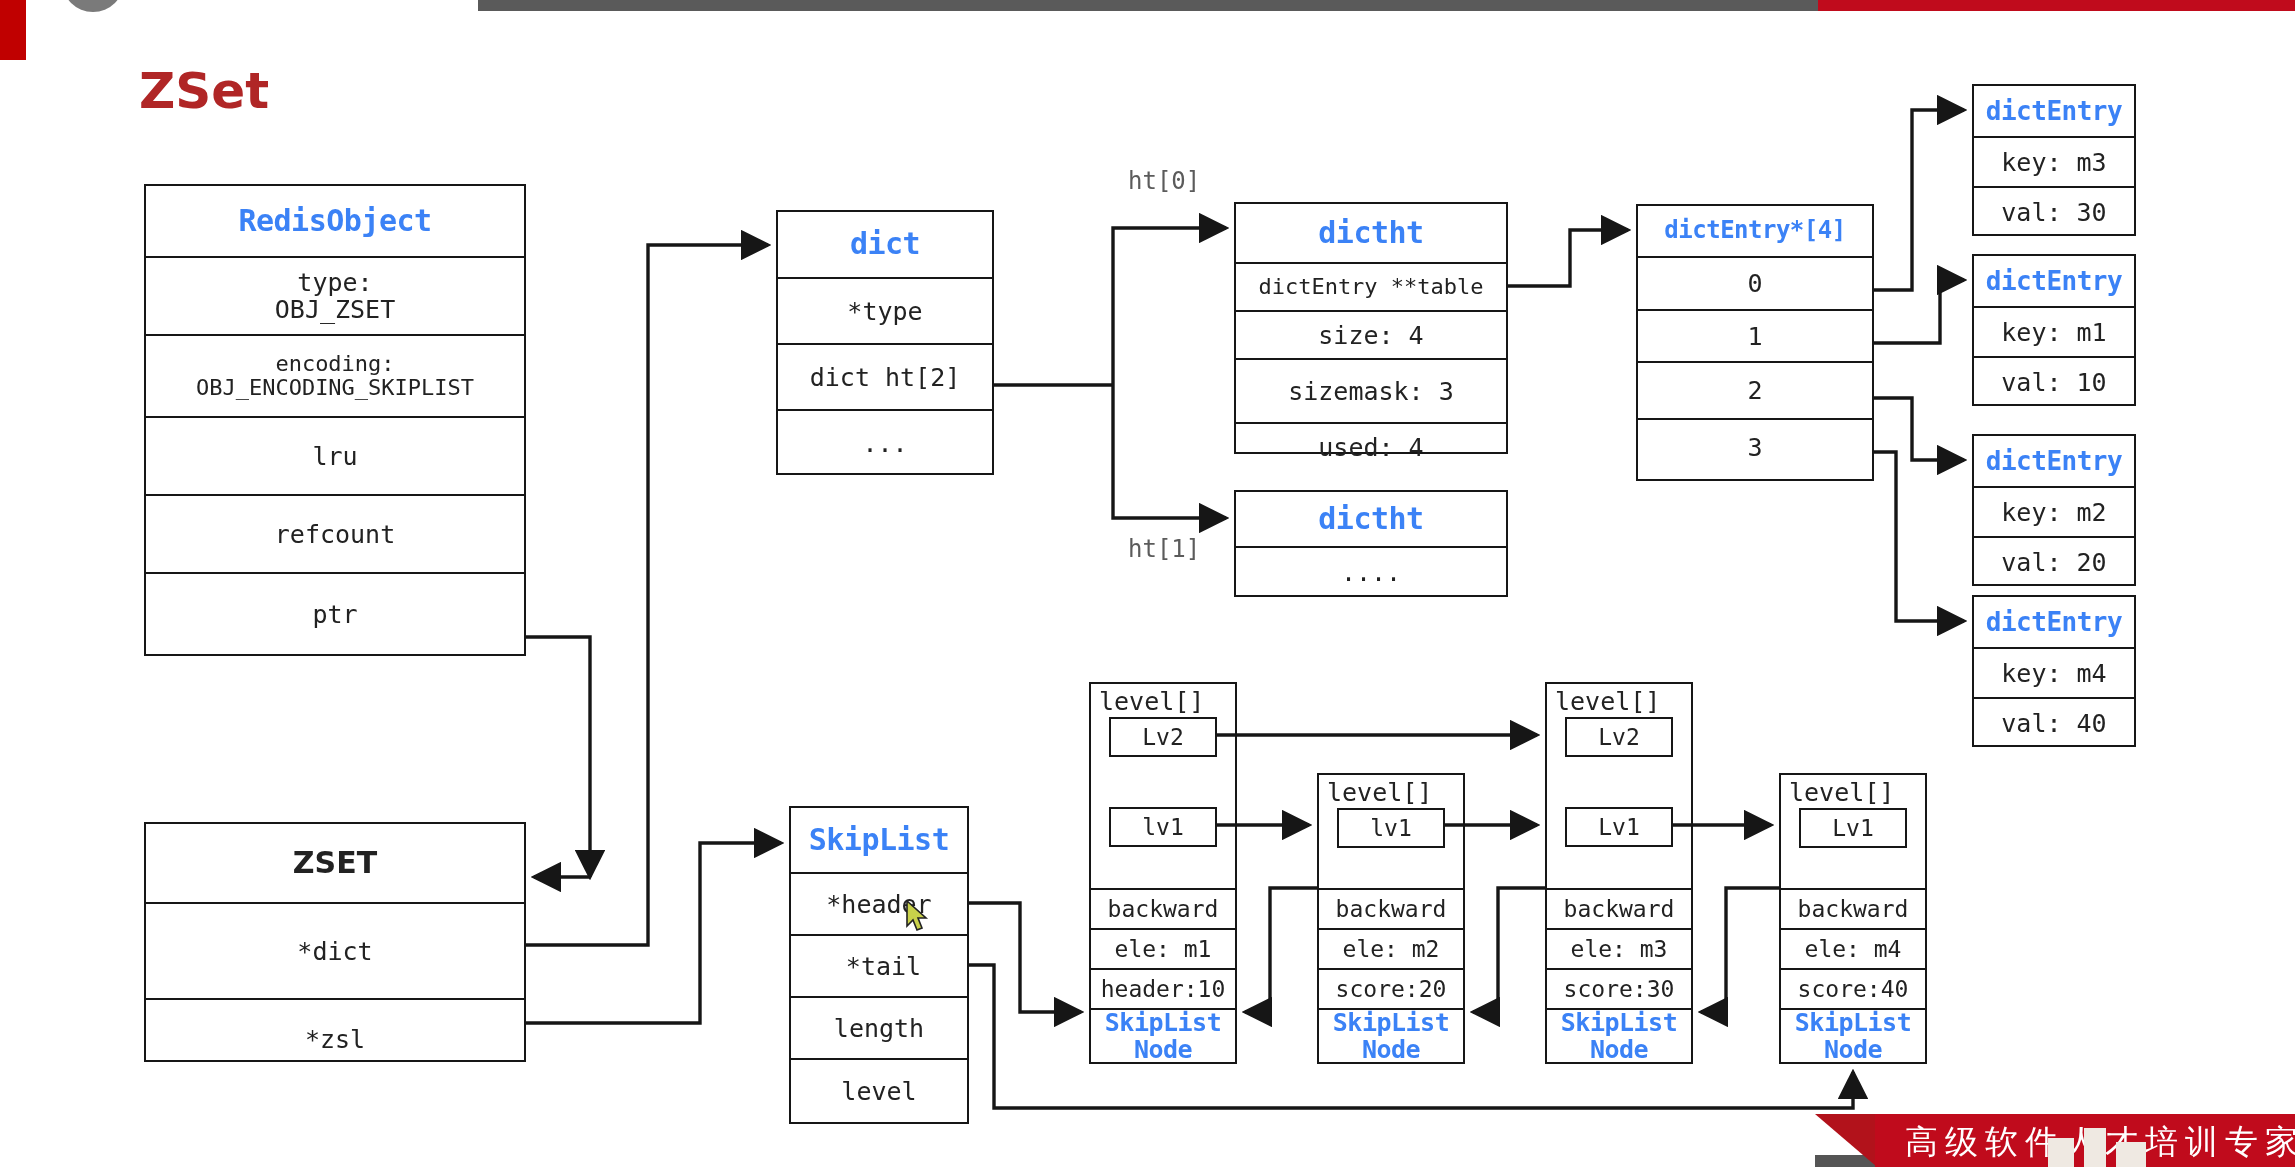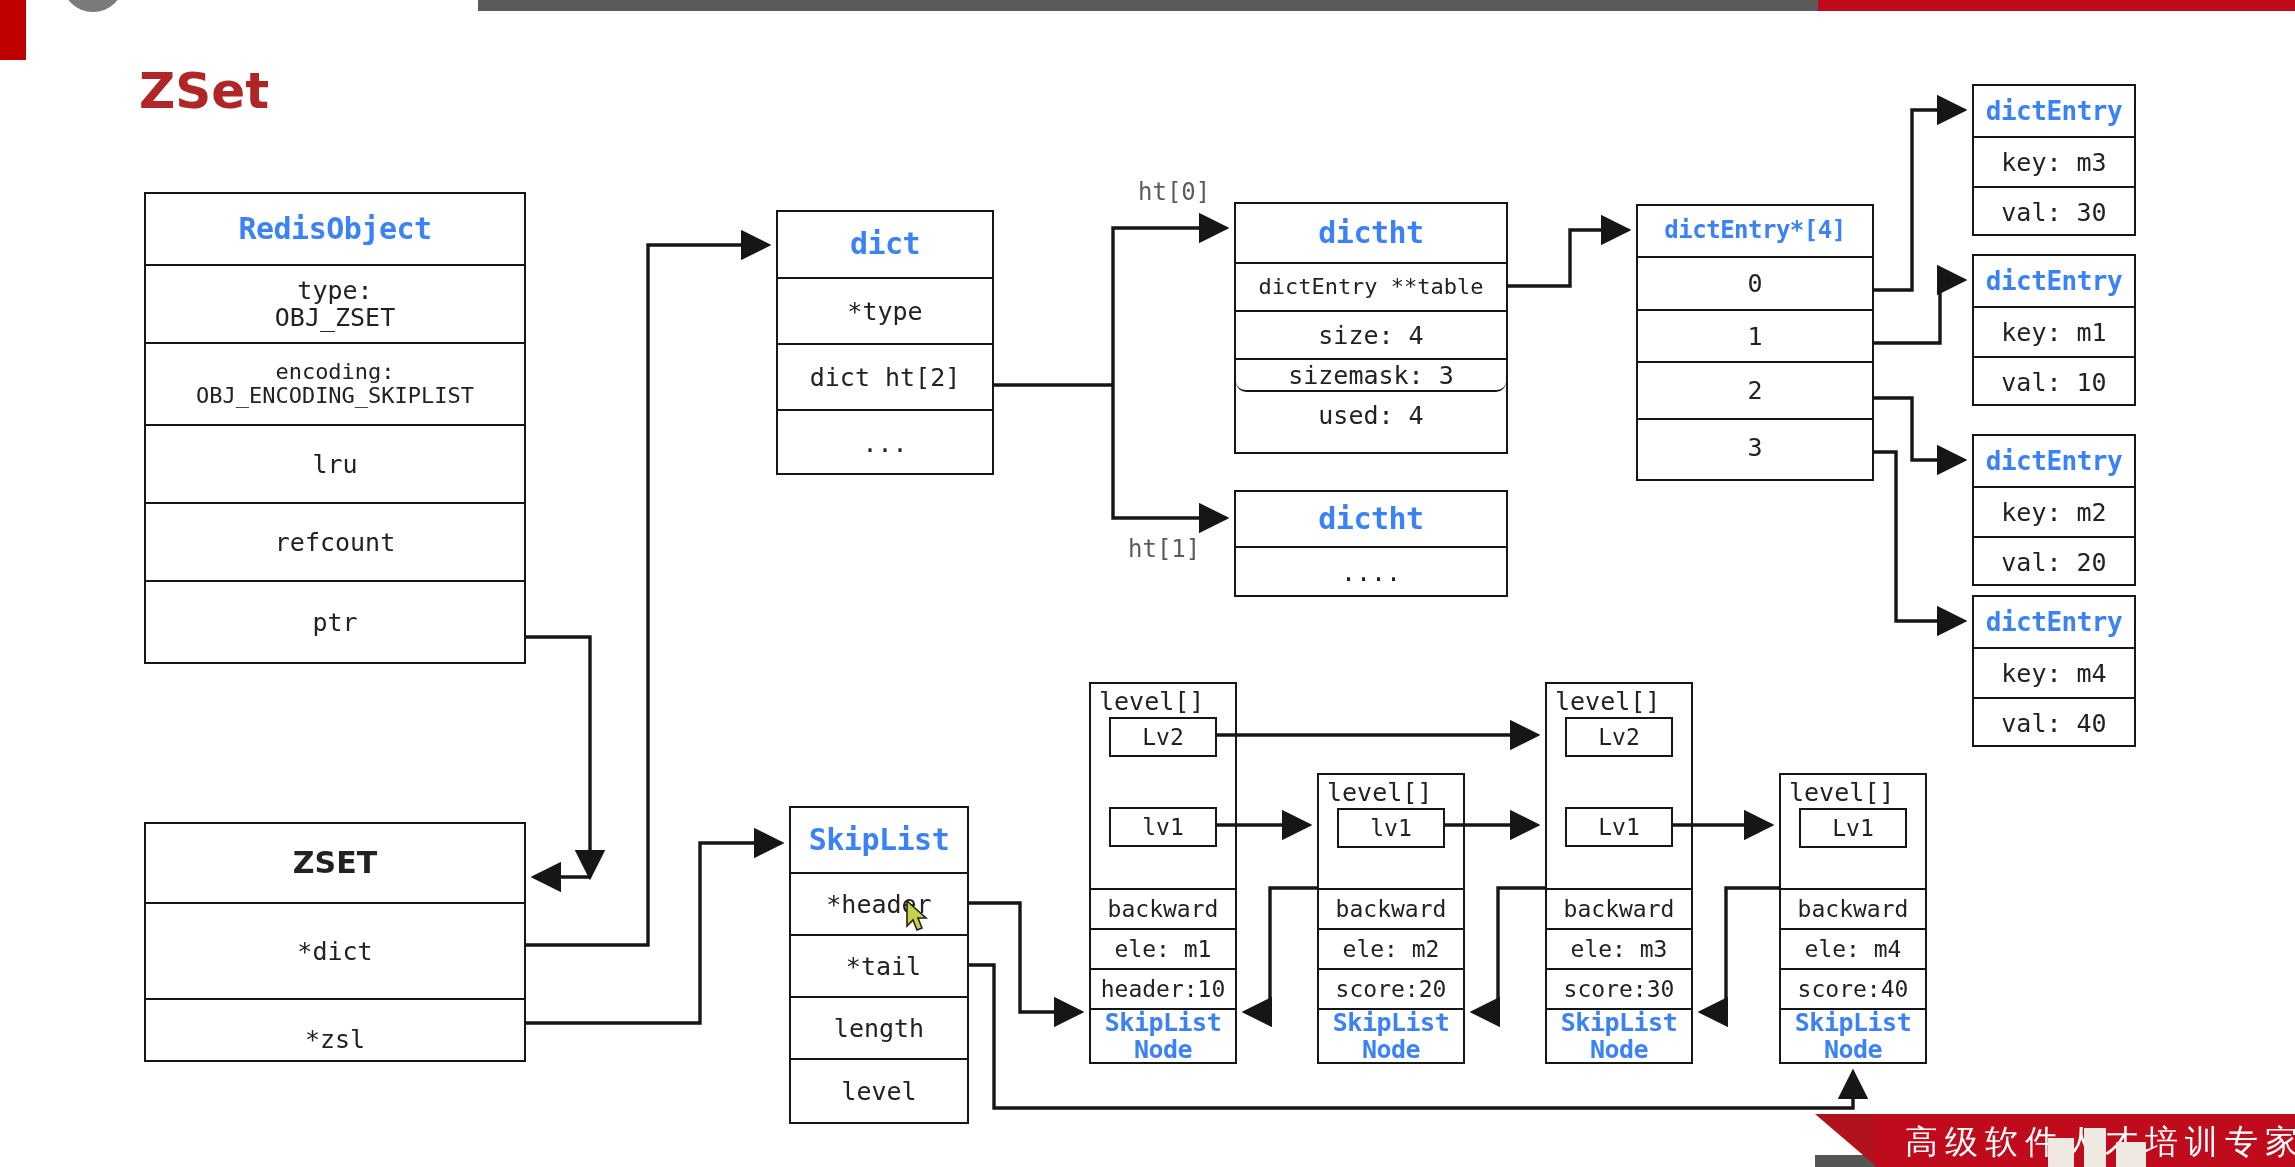--- a/index.html
+++ b/index.html
@@ -57,21 +57,21 @@
 
 <div id="stage">
 
   <div class="top-red-tab"></div>
   <div class="top-dark-circle"></div>
   <div class="top-gray-bar"></div>
   <div class="top-red-bar"></div>
 
   <div class="title">ZSet</div>
 
-  <div class="box" style="left:144px;top:192px;width:382px;height:472px;">
+  <div class="box" style="left:144px;top:184px;width:382px;height:472px;">
     <div class="row hdr" style="height:72px;">RedisObject</div>
     <div class="row" style="height:78px;">type:
 OBJ_ZSET</div>
     <div class="row small" style="height:82px;">encoding:
 OBJ_ENCODING_SKIPLIST</div>
     <div class="row" style="height:78px;">lru</div>
     <div class="row" style="height:78px;">refcount</div>
     <div class="row" style="height:80px;">ptr</div>
   </div>
 
@@ -81,28 +81,28 @@
     <div class="row" style="height:78px;">*zsl</div>
   </div>
 
   <div class="box" style="left:776px;top:210px;width:218px;height:265px;">
     <div class="row hdr" style="height:67px;">dict</div>
     <div class="row" style="height:66px;">*type</div>
     <div class="row" style="height:66px;">dict ht[2]</div>
     <div class="row" style="height:64px;">...</div>
   </div>
 
-  <div class="lbl" style="left:1128px;top:178px;margin-left:10px;">ht[0]</div>
+  <div class="lbl" style="left:1128px;top:167px;">ht[0]</div>
   <div class="lbl" style="left:1128px;top:535px;">ht[1]</div>
 
   <div class="box" style="left:1234px;top:202px;width:274px;height:252px;">
     <div class="row hdr" style="height:60px;">dictht</div>
     <div class="row small" style="height:48px;">dictEntry **table</div>
     <div class="row" style="height:48px;">size: 4</div>
-    <div class="row" style="height:32px;border-radius:10px;">sizemask: 3</div>
+    <div class="row" style="height:64px;">sizemask: 3</div>
     <div class="row" style="height:46px;">used: 4</div>
   </div>
 
   <div class="box" style="left:1234px;top:490px;width:274px;height:107px;">
     <div class="row hdr" style="height:56px;">dictht</div>
     <div class="row" style="height:49px;">....</div>
   </div>
 
   <div class="box" style="left:1636px;top:204px;width:238px;height:277px;">
     <div class="row hdr" style="height:52px;font-size:24px;">dictEntry*[4]</div>

